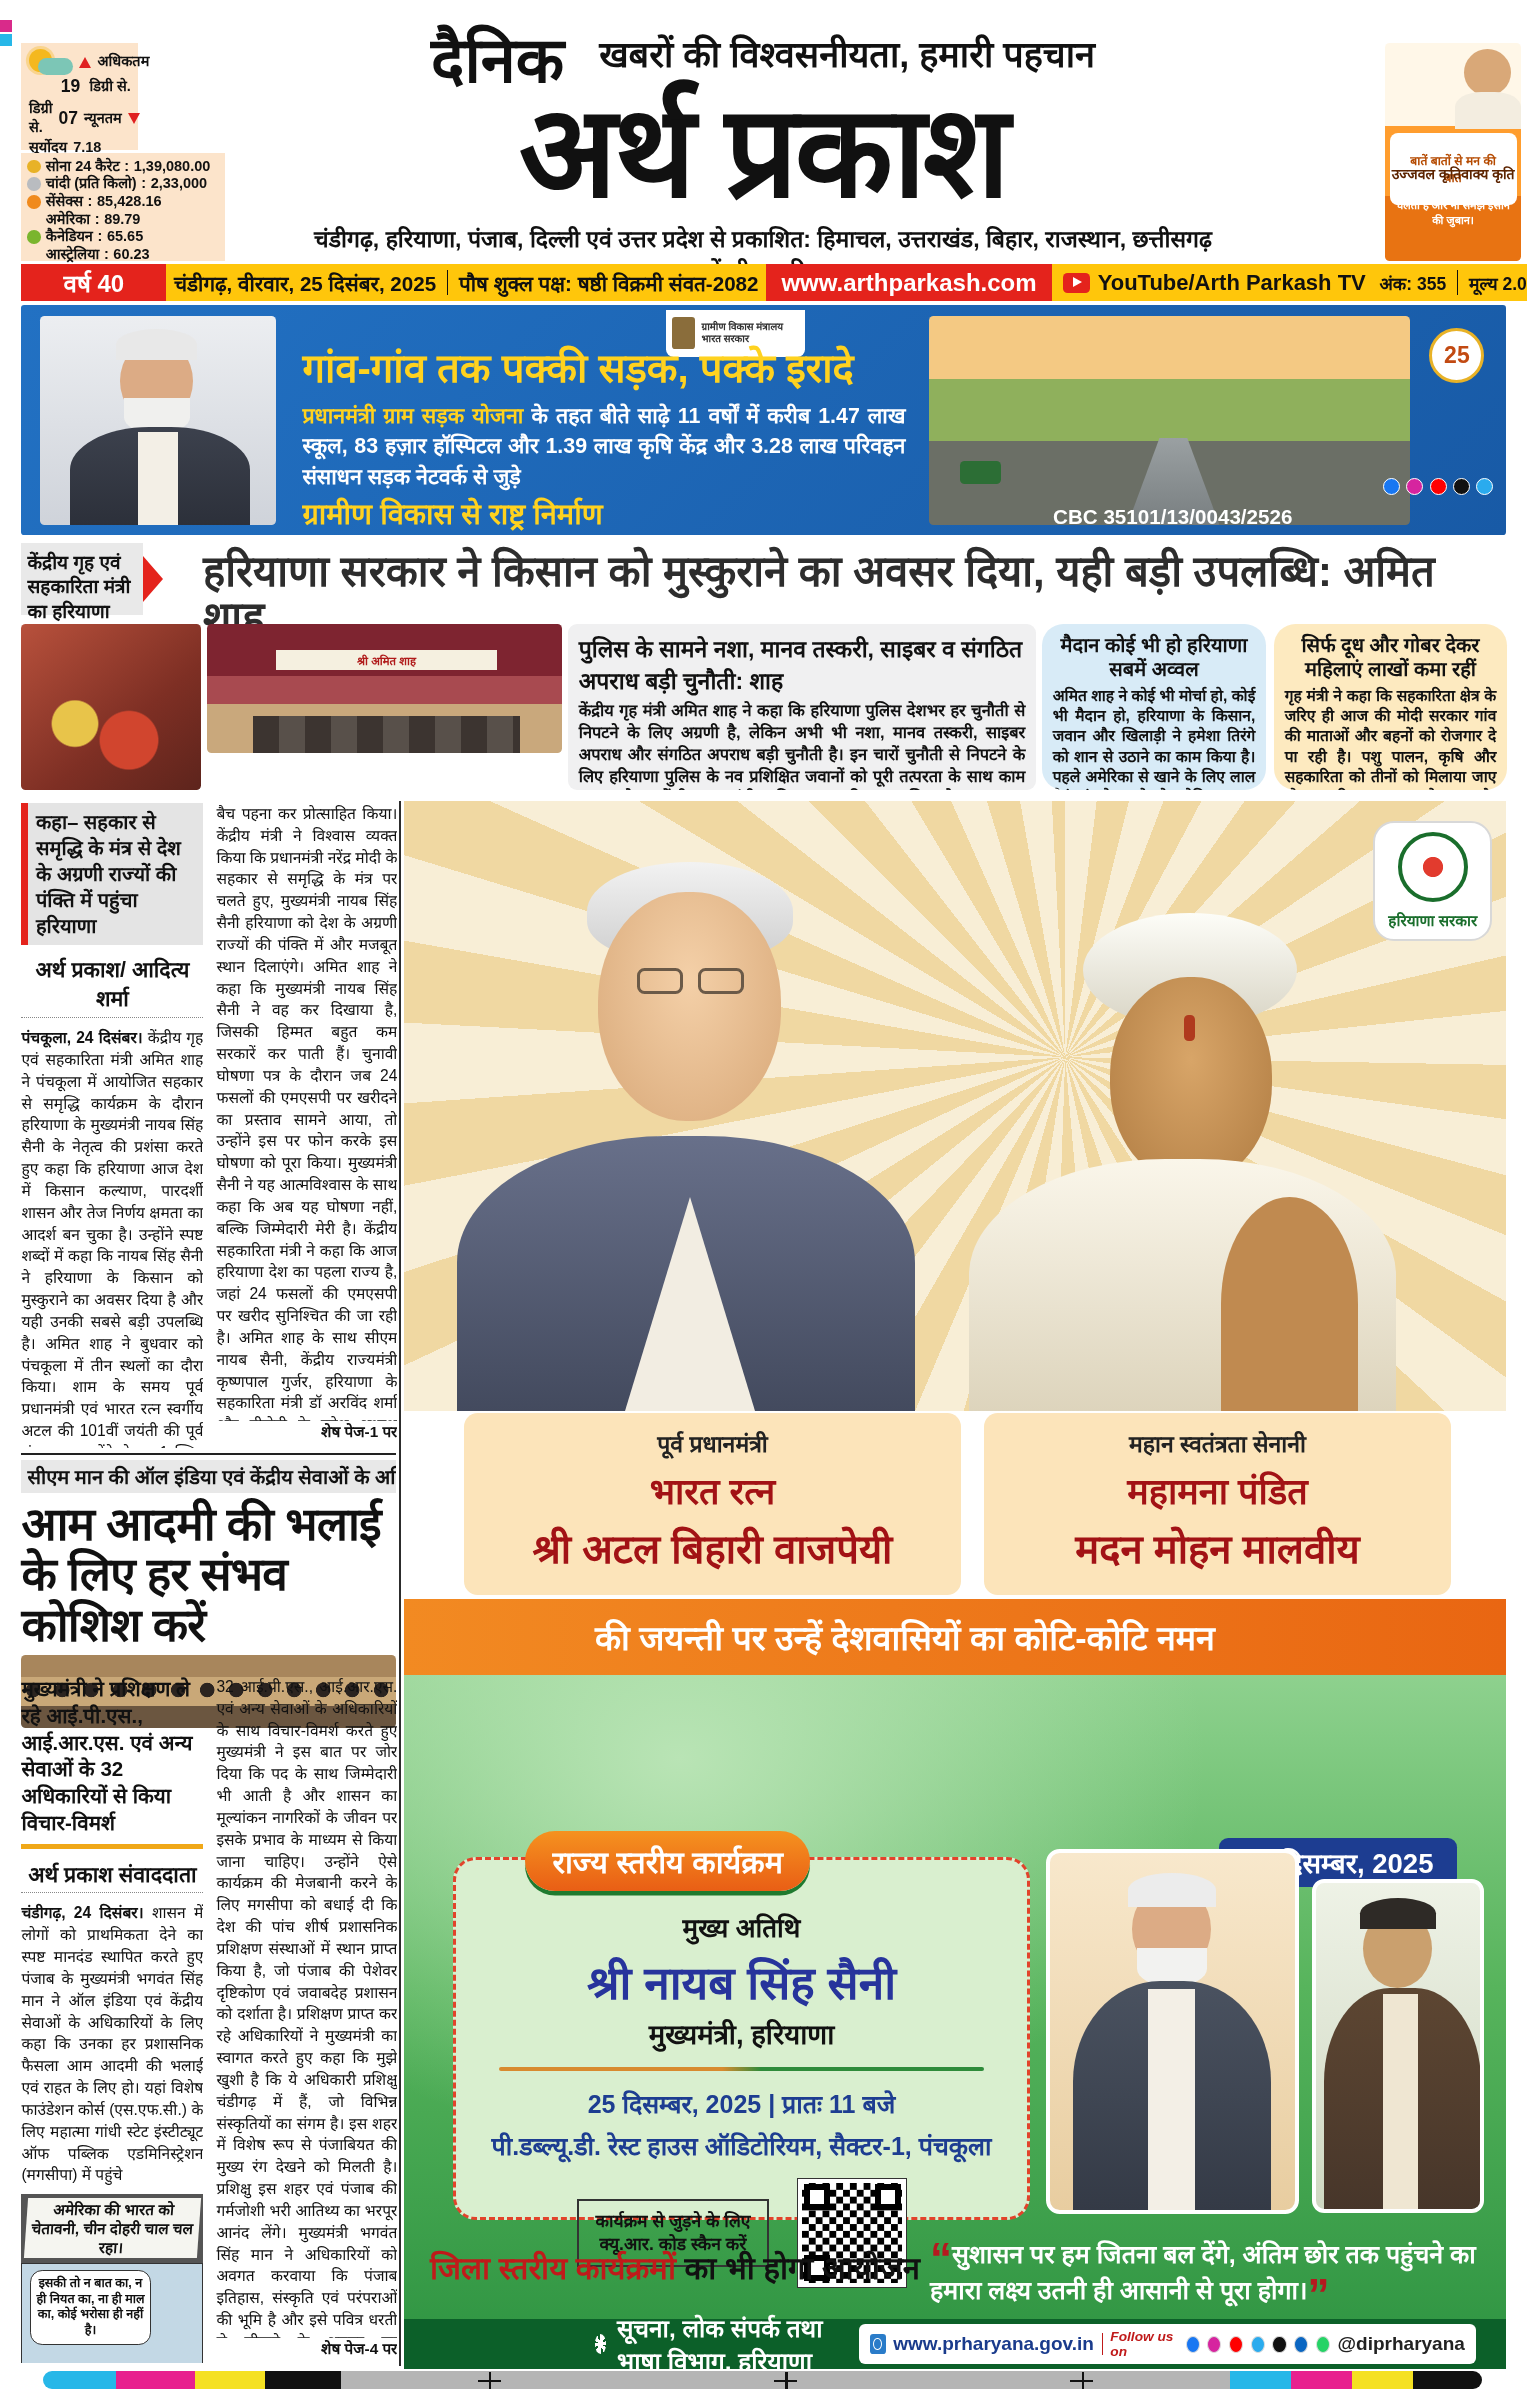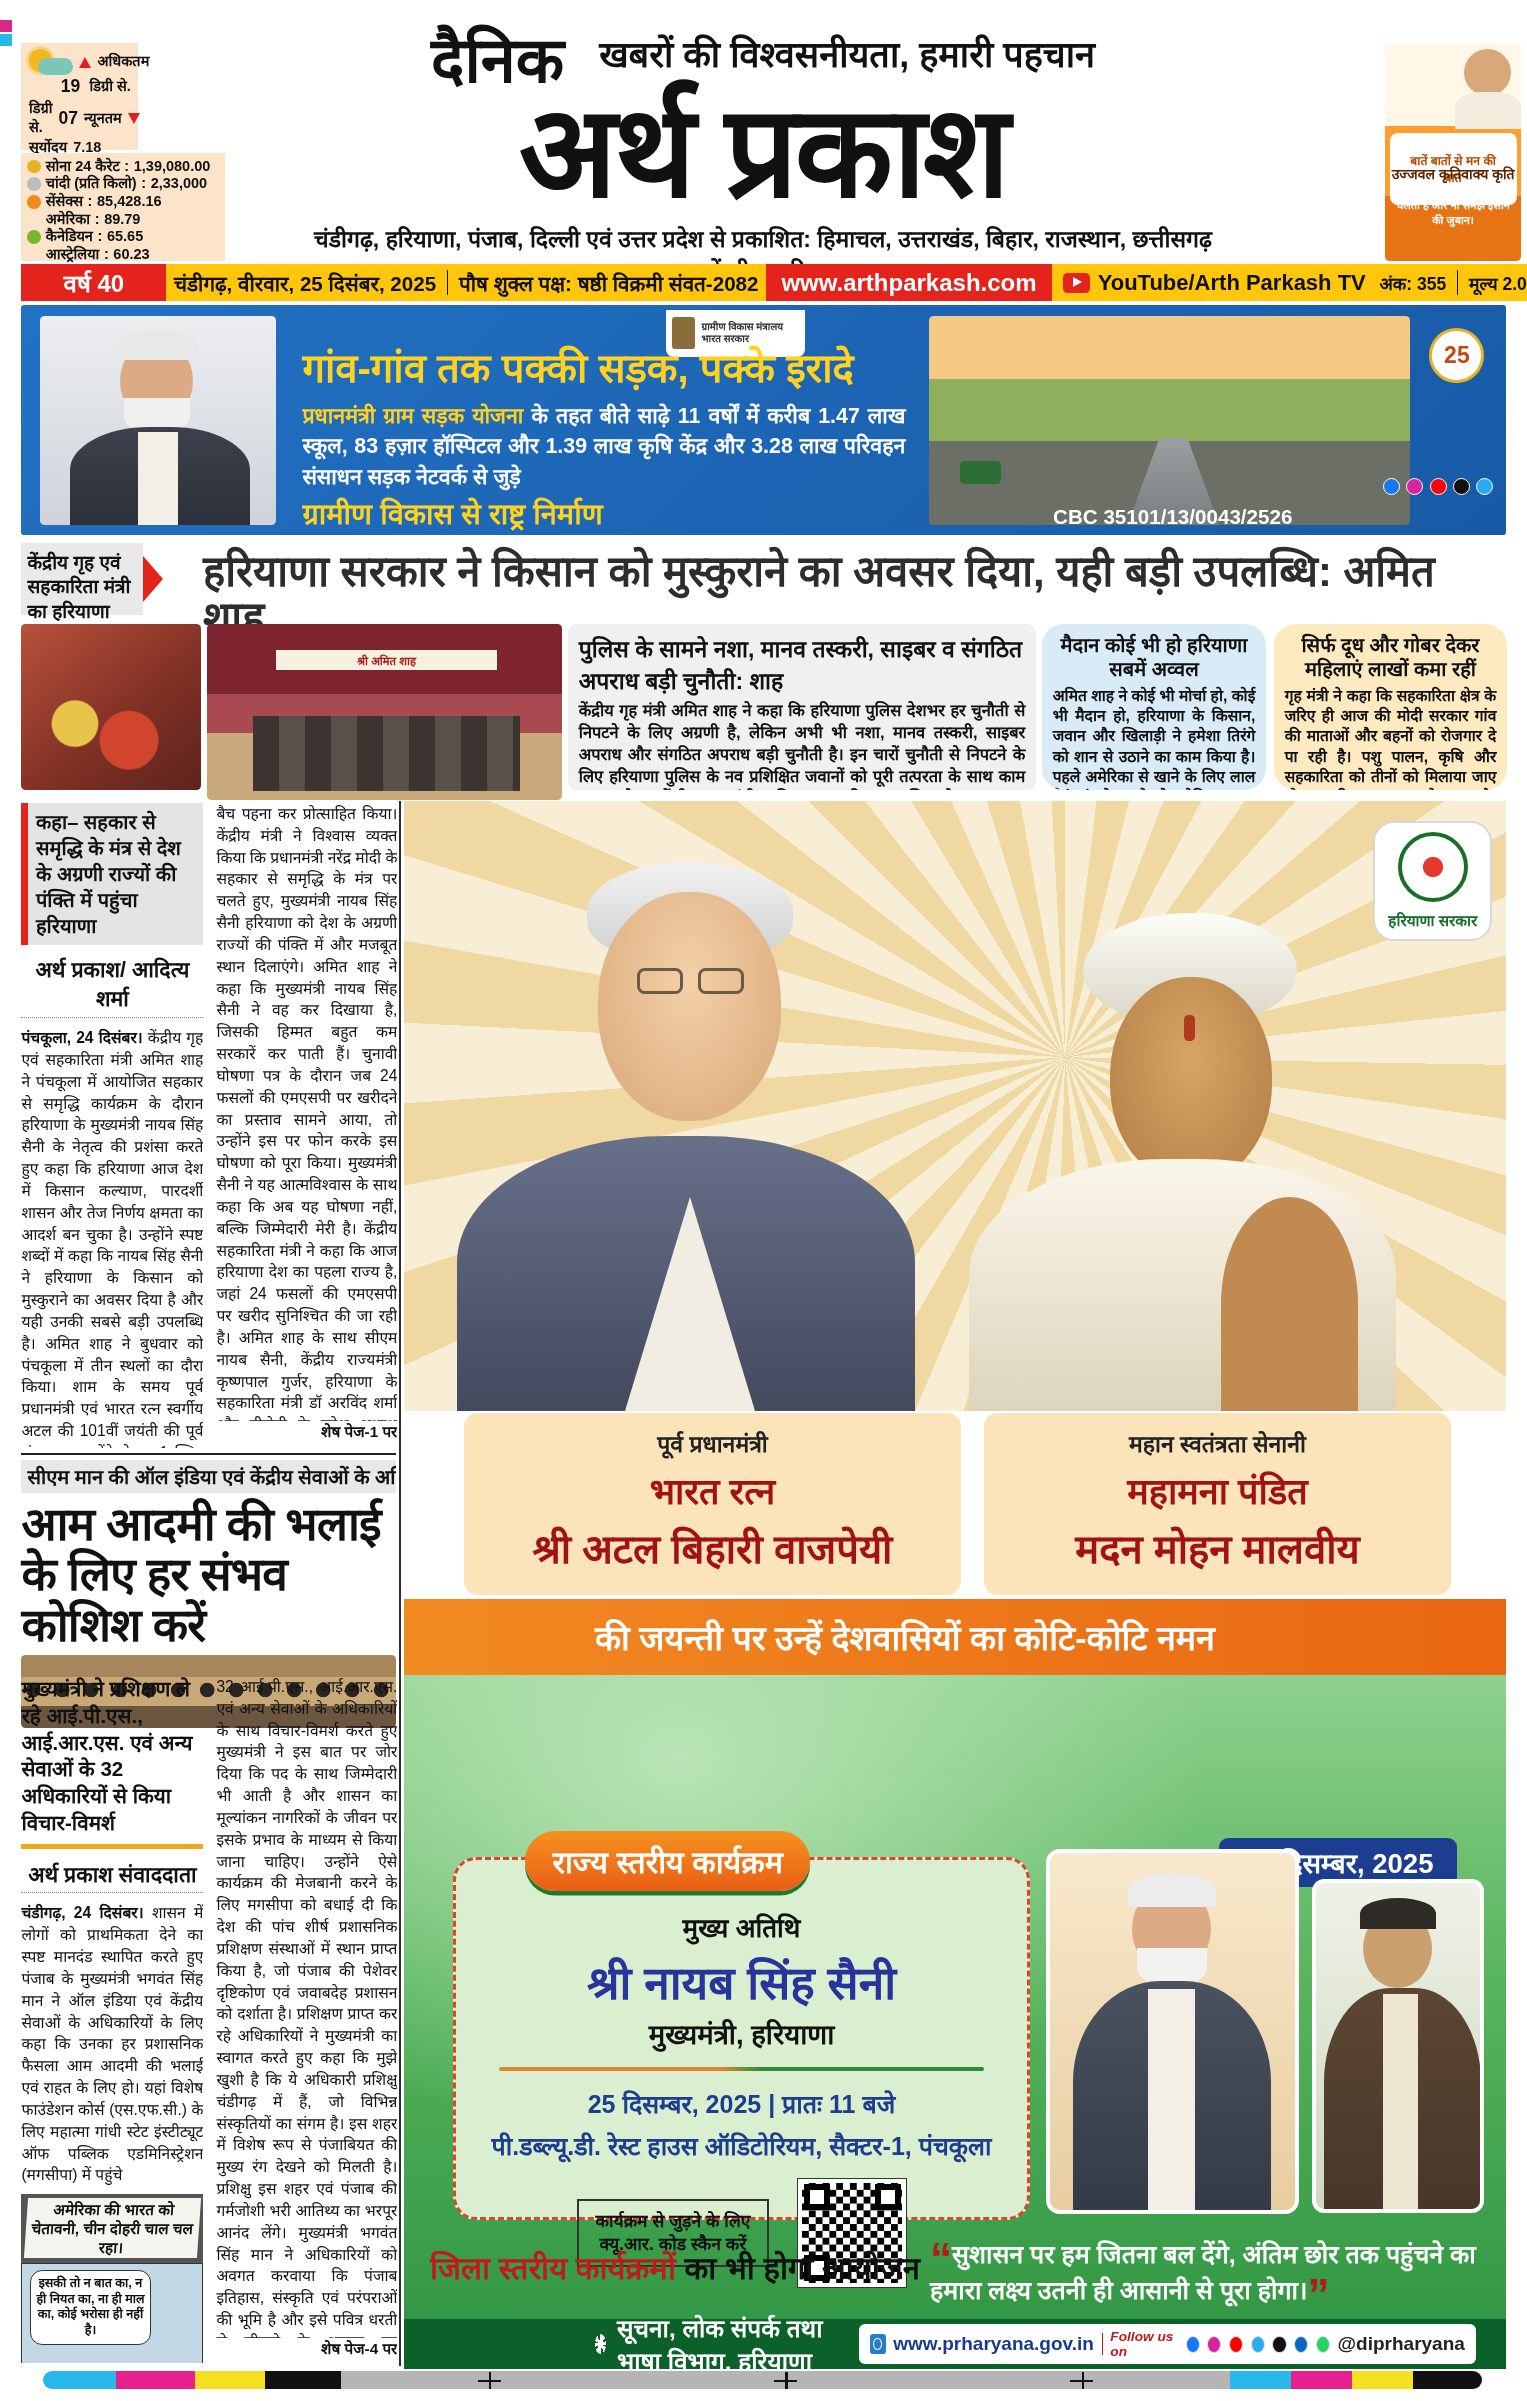--- a/index.html
+++ b/index.html
@@ -240,21 +240,21 @@
       <span class="soc" style="background:#111"></span>
       <span class="soc" style="background:#2aabee"></span>
     </div>
     <div class="abs" style="right:214px;bottom:6.1px;font-size:20.6px;font-weight:800;color:#fff">CBC 35101/13/0043/2526</div>
   </div>
 
   <div class="abs kicker" style="left:21.4px;top:543px;width:122px;height:72px">केंद्रीय गृह एवं सहकारिता मंत्री का हरियाणा दौरा</div>
   <div class="abs headline" style="left:203px;top:548px;width:1312px">हरियाणा सरकार ने किसान को मुस्कुराने का अवसर दिया, यही बड़ी उपलब्धि: अमित शाह</div>
 
   <div class="abs photo-frame" style="left:21.4px;top:624px;width:180px;height:166px;background:radial-gradient(circle at 30% 60%,#e8c44a 0 14%,transparent 15%),radial-gradient(circle at 60% 70%,#d1452e 0 18%,transparent 19%),linear-gradient(140deg,#b8513c,#7e2f24 60%,#5d241c)"></div>
-  <div class="abs photo-frame" style="left:207px;top:624px;width:355px;height:176px;background:linear-gradient(180deg,#7e2430 0 40%,#a84a50 40% 62%,#c9a87c 62% 100%)">
+  <div class="abs photo-frame" style="left:207px;top:624px;width:355px;height:129px;background:linear-gradient(180deg,#7e2430 0 40%,#a84a50 40% 62%,#c9a87c 62% 100%)">
     <div class="abs" style="left:69px;top:26px;width:221px;height:20px;background:#f5f0e0;display:flex;align-items:center;justify-content:center;font-size:11.4px;font-weight:900;color:#b01a1a">श्री अमित शाह</div>
     <div class="abs" style="left:46px;top:92px;width:267px;height:75px;background:repeating-linear-gradient(90deg,#3c3430 0 26px,#58504a 26px 52px)"></div>
   </div>
   <div class="abs graybox" style="left:568px;top:624px;width:468px;height:166px">
     <h3>पुलिस के सामने नशा, मानव तस्करी, साइबर व संगठित अपराध बड़ी चुनौती: शाह</h3>
     <p class="just">केंद्रीय गृह मंत्री अमित शाह ने कहा कि हरियाणा पुलिस देशभर हर चुनौती से निपटने के लिए अग्रणी है, लेकिन अभी भी नशा, मानव तस्करी, साइबर अपराध और संगठित अपराध बड़ी चुनौती है। इन चारों चुनौती से निपटने के लिए हरियाणा पुलिस के नव प्रशिक्षित जवानों को पूरी तत्परता के साथ काम करना होगा। केंद्रीय गृह मंत्री अमित शाह हरियाणा पुलिस ने 5061 नव प्रशिक्षित पुलिस कर्मियों की पासिंग आउट परेड समारोह में बतौर मुख्यातिथि बोल रहे थे। समारोह में मुख्यमंत्री नायब सैनी ने मुख्यातिथि केंद्रीय गृह मंत्री को स्मृति चिन्ह भेंट कर सम्मानित किया। केंद्रीय गृह मंत्री ने पासिंग आउट परेड का निरीक्षण किया और सलामी ली। केंद्रीय गृह मंत्री ने कहा कि हरियाणा पुलिस की देशभर में शान है।</p>
   </div>
   <div class="abs roundbox" style="left:1042px;top:624px;width:224px;height:166px;background:#d8ebf7">
     <h3>मैदान कोई भी हो हरियाणा सबमें अव्वल</h3>
     <p class="just">अमित शाह ने कोई भी मोर्चा हो, कोई भी मैदान हो, हरियाणा के किसान, जवान और खिलाड़ी ने हमेशा तिरंगे को शान से उठाने का काम किया है। पहले अमेरिका से खाने के लिए लाल गेहूं मंगाने पड़ते थे, लेकिन आज हरियाणा और पंजाब के कारण पूरे देश को खाना मिल रहा है। आबादी के अनुपात में सबसे ज्यादा जवान हरियाणा के हैं।</p>

